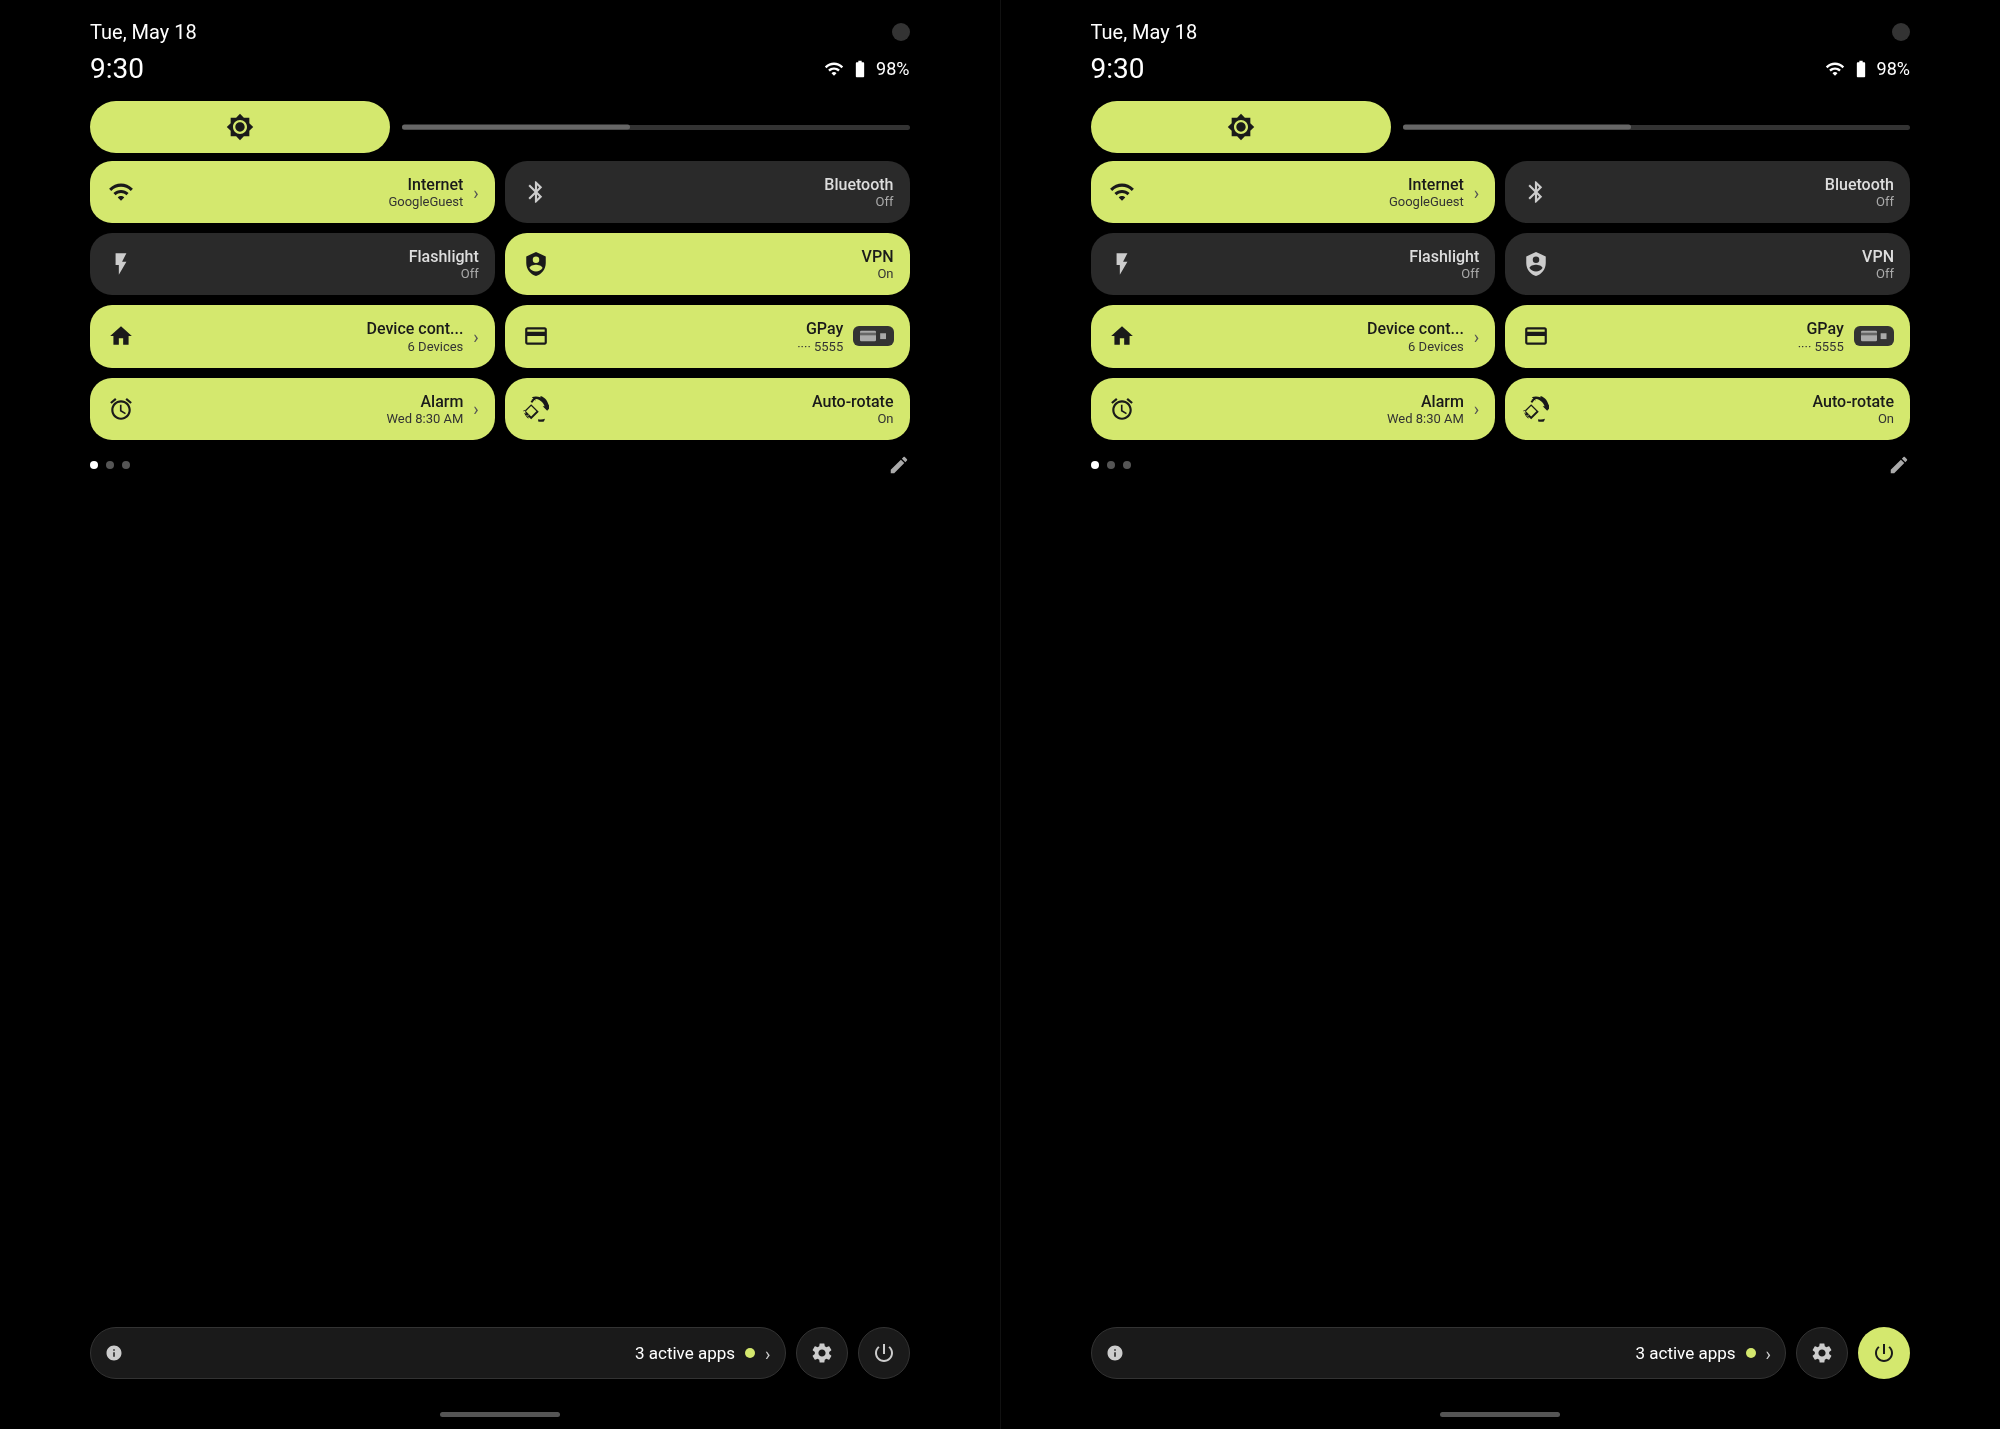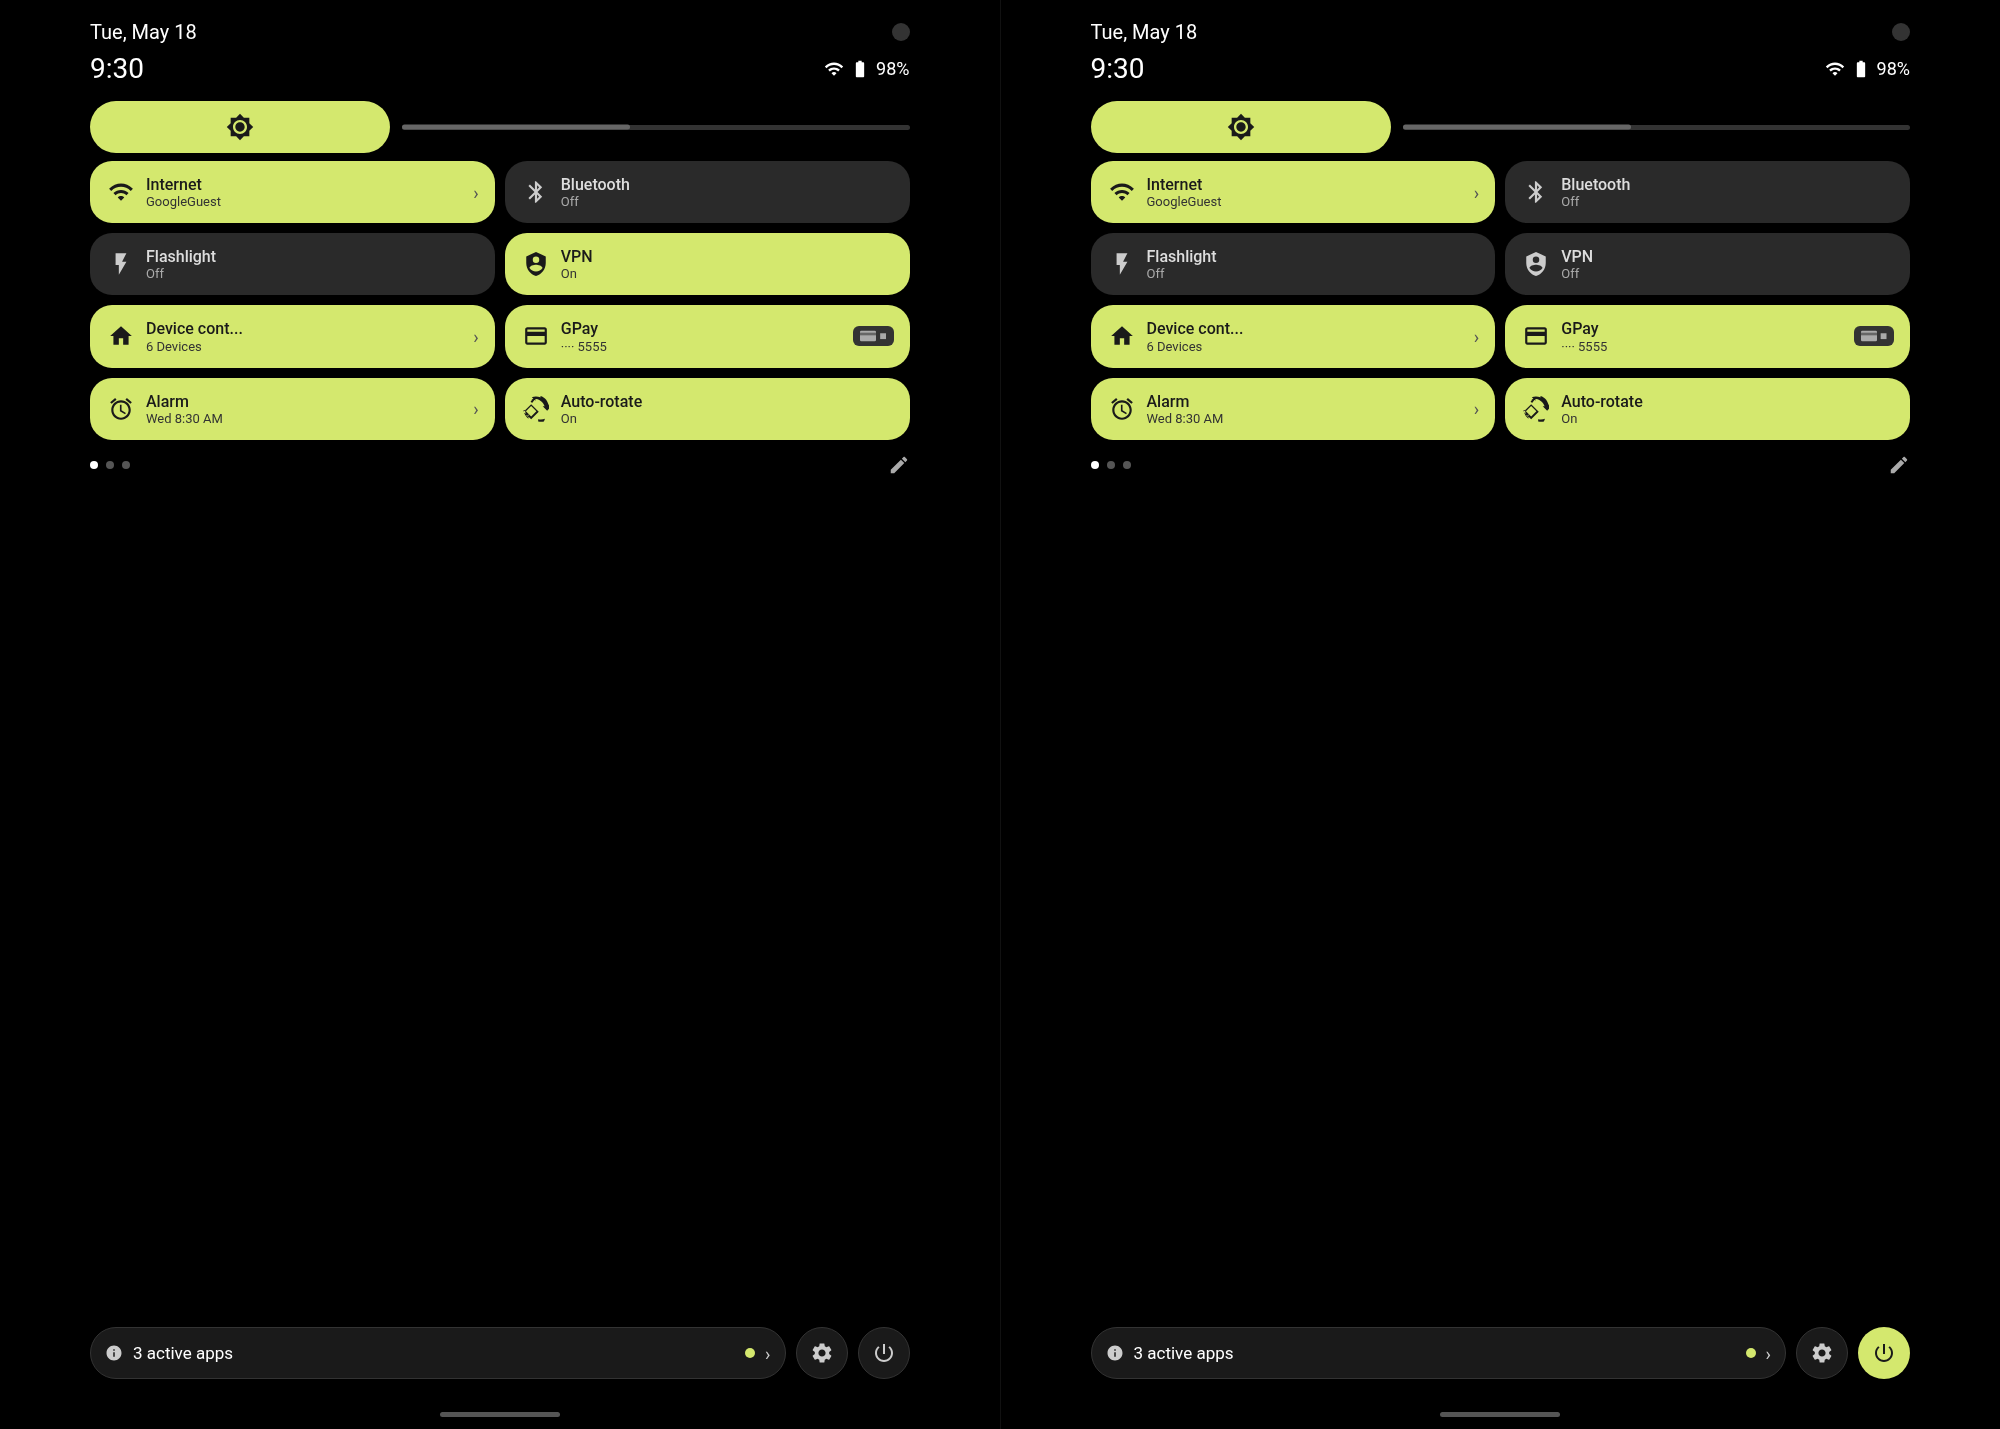--- a/index.html
+++ b/index.html
@@ -23,21 +23,21 @@
     }
 
     
     svg {
       display: block;
     }
   </style>
 </head>
 <body>
 
-<div id="app" style="display:flex; width:2000px; height:1429px; background:#f9a8d4;">
+<div id="app" style="display:flex; width:2000px; height:1429px; background:#f9a8d4;text-align:right;">
 <div class="phone-panel" style="width: 50%; height: 100%; position: relative; padding: 0px 90px; display: flex; flex-direction: column; background: rgb(0, 0, 0);">
       <div style="display: flex; justify-content: space-between; align-items: center; padding: 20px 0px 4px;">
         <span style="color: rgb(255, 255, 255); font-size: 20px; font-weight: 400;">Tue, May 18</span>
         <div style="width: 18px; height: 18px; background: rgb(51, 51, 51); border-radius: 50%;"></div>
       </div>
       <div style="display: flex; justify-content: space-between; align-items: center; padding: 4px 0px 16px;">
         <span style="color: rgb(255, 255, 255); font-size: 28px; font-weight: 400;">9:30</span>
         <div style="display: flex; align-items: center; gap: 6px; color: rgb(255, 255, 255);">
     <svg width="20" height="20" viewBox="0 0 24 24" fill="white">
             <path d="M1 9l2 2c5-5 13-5 18 0l2-2C16.5 2.5 7.5 2.5 1 9zm8 8l3 3 3-3c-1.7-1.7-4.3-1.7-6 0zm-4-4l2 2c2.8-2.8 7.2-2.8 10 0l2-2C15.1 9.1 8.9 9.1 5 13z"></path>

